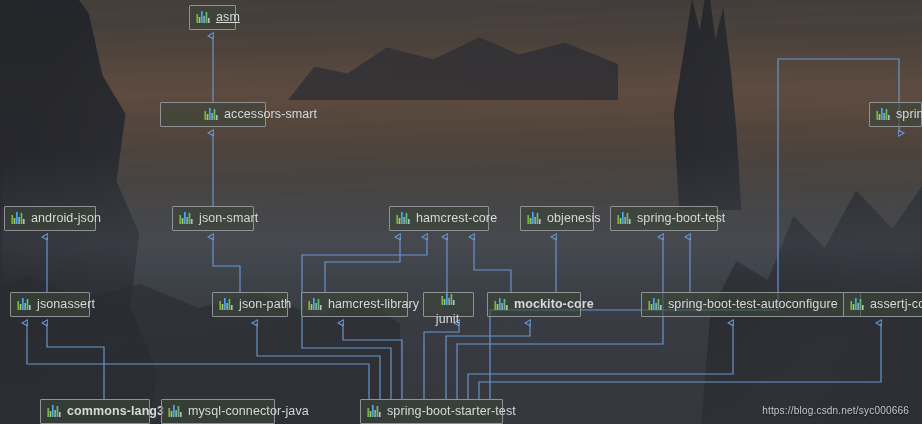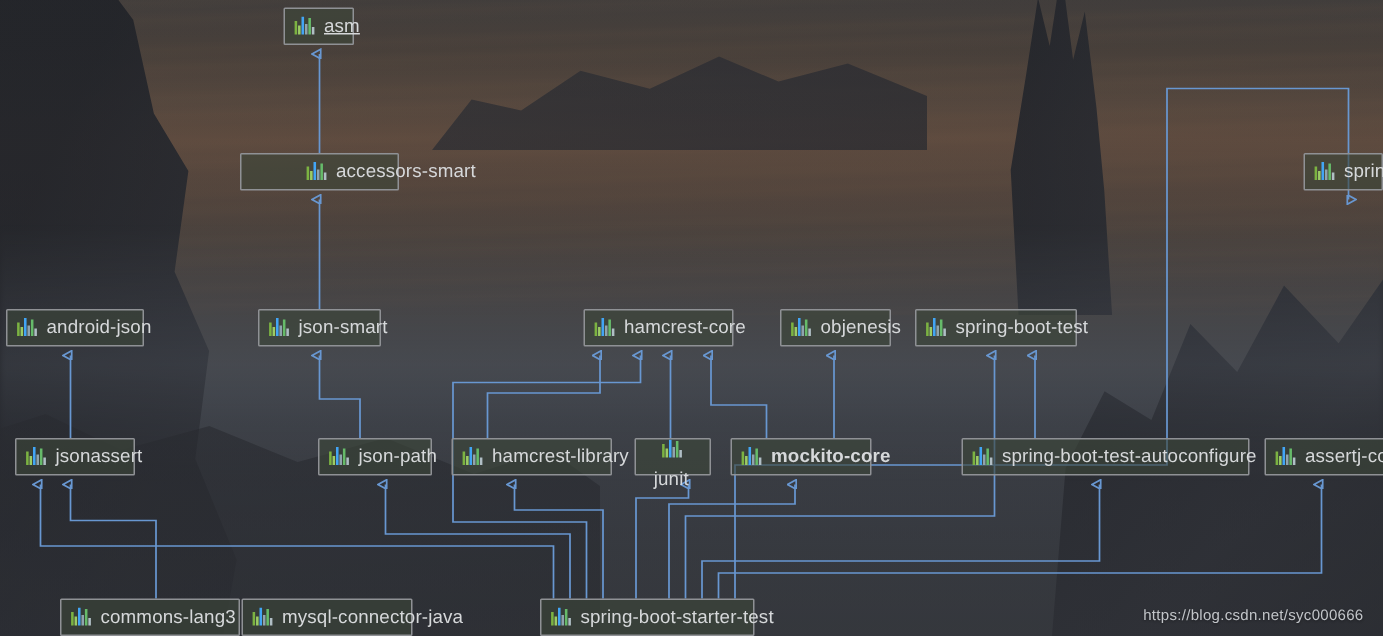--- a/index.html
+++ b/index.html
@@ -356,21 +356,21 @@
         <span class="icon-bars"><svg width="14" height="13" viewBox="0 0 14 13">
             <rect x="0.4" y="3" width="1.7" height="9" fill="#7cb342"></rect>
             <rect x="2.6999999999999997" y="6" width="1.7" height="6" fill="#9ccc65"></rect>
             <rect x="5" y="0" width="1.7" height="12" fill="#42a5f5"></rect>
             <rect x="7.3" y="5" width="1.7" height="7" fill="#90a4ae"></rect>
             <rect x="9.6" y="1" width="1.7" height="11" fill="#66bb6a"></rect>
             <rect x="11.9" y="7" width="1.7" height="5" fill="#b0bec5"></rect>
           </svg></span>
         <span class="label">mockito-core</span>
       </div>
-      <div class="node" style="left: 641px; top: 292px; width: 192px;">
+      <div class="node" style="left: 641px; top: 292px; width: 220px;">
         <span class="icon-bars"><svg width="14" height="13" viewBox="0 0 14 13">
             <rect x="0.4" y="3" width="1.7" height="9" fill="#7cb342"></rect>
             <rect x="2.6999999999999997" y="6" width="1.7" height="6" fill="#9ccc65"></rect>
             <rect x="5" y="0" width="1.7" height="12" fill="#42a5f5"></rect>
             <rect x="7.3" y="5" width="1.7" height="7" fill="#90a4ae"></rect>
             <rect x="9.6" y="1" width="1.7" height="11" fill="#66bb6a"></rect>
             <rect x="11.9" y="7" width="1.7" height="5" fill="#b0bec5"></rect>
           </svg></span>
         <span class="label">spring-boot-test-autoconfigure</span>
       </div>
@@ -378,21 +378,21 @@
         <span class="icon-bars"><svg width="14" height="13" viewBox="0 0 14 13">
             <rect x="0.4" y="3" width="1.7" height="9" fill="#7cb342"></rect>
             <rect x="2.6999999999999997" y="6" width="1.7" height="6" fill="#9ccc65"></rect>
             <rect x="5" y="0" width="1.7" height="12" fill="#42a5f5"></rect>
             <rect x="7.3" y="5" width="1.7" height="7" fill="#90a4ae"></rect>
             <rect x="9.6" y="1" width="1.7" height="11" fill="#66bb6a"></rect>
             <rect x="11.9" y="7" width="1.7" height="5" fill="#b0bec5"></rect>
           </svg></span>
         <span class="label">assertj-core</span>
       </div>
-      <div class="node" style="left: 40px; top: 399px; width: 120px;">
+      <div class="node" style="left: 40px; top: 399px; width: 110px; font-weight: bold;">
         <span class="icon-bars"><svg width="14" height="13" viewBox="0 0 14 13">
             <rect x="0.4" y="3" width="1.7" height="9" fill="#7cb342"></rect>
             <rect x="2.6999999999999997" y="6" width="1.7" height="6" fill="#9ccc65"></rect>
             <rect x="5" y="0" width="1.7" height="12" fill="#42a5f5"></rect>
             <rect x="7.3" y="5" width="1.7" height="7" fill="#90a4ae"></rect>
             <rect x="9.6" y="1" width="1.7" height="11" fill="#66bb6a"></rect>
             <rect x="11.9" y="7" width="1.7" height="5" fill="#b0bec5"></rect>
           </svg></span>
         <span class="label">commons-lang3</span>
       </div>

